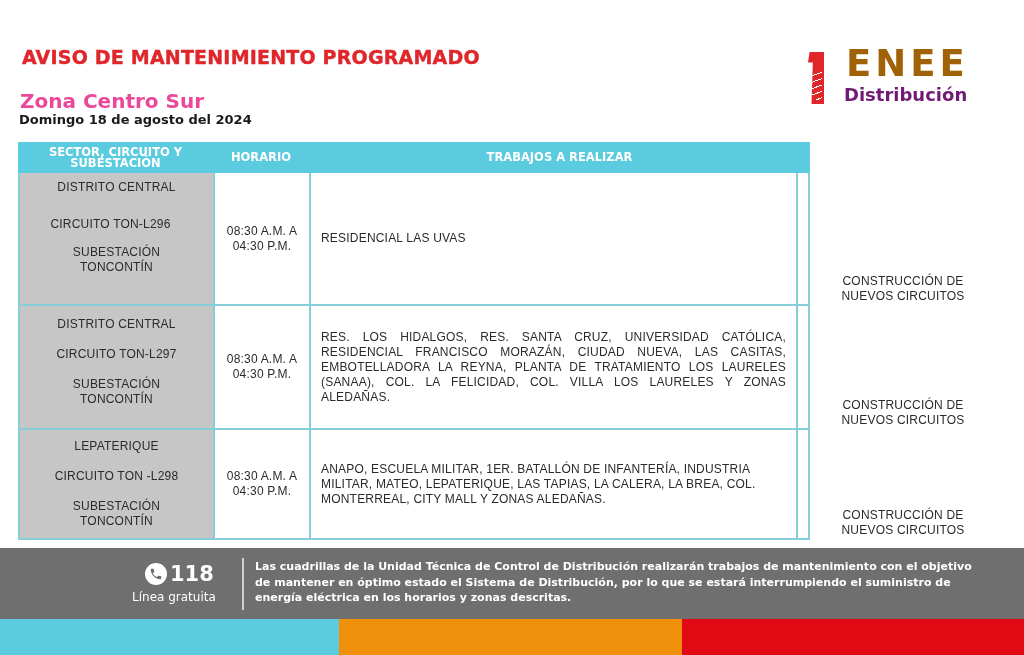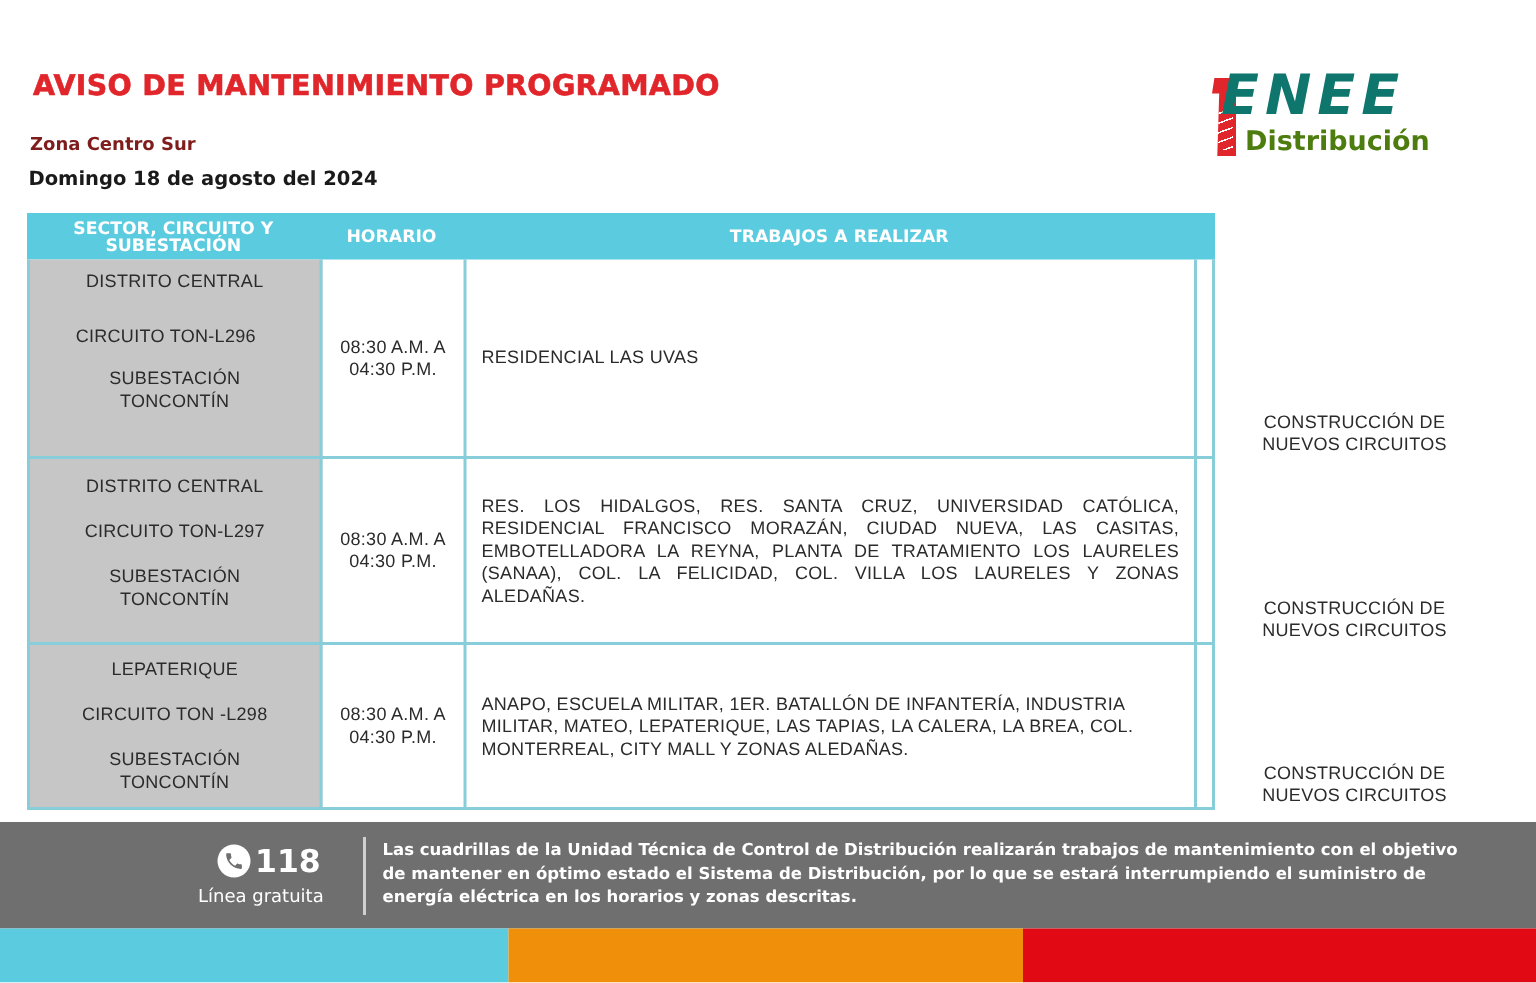--- a/index.html
+++ b/index.html
@@ -7,46 +7,46 @@
   body { position: relative; font-family: "Liberation Sans", sans-serif; color: #2b2b2b; }
 
   .title {
     position: absolute; left: 22px; top: 46px;
     font-family: "DejaVu Sans", sans-serif;
     font-size: 19px; font-weight: bold; color: #e0262b; letter-spacing: 0.2px;
     -webkit-text-stroke: 0.4px #e0262b;
   }
   .zone {
     position: absolute; left: 20px; top: 89px;
-    font-family: "DejaVu Sans", sans-serif; font-weight: bold; font-size: 12px; color: #7f1d1d;
+    font-family: "DejaVu Sans", sans-serif; font-weight: bold; font-size: 20px; color: #ec4899;
   }
   .date {
     position: absolute; left: 19px; top: 112px;
     font-family: "DejaVu Sans", sans-serif; font-weight: bold; font-size: 13px; color: #1a1a1a;
   }
 
   
   .logo { position: absolute; left: 808px; top: 48px; width: 180px; height: 60px; }
   .logo-mark {
     position: absolute; left: 0; top: 4px; width: 16px; height: 52px;
     background: #e0262b;
     clip-path: polygon(10% 0, 100% 0, 100% 100%, 22% 100%, 30% 20%, 0 20%);
   }
   .logo-mark::after {
     content: ""; position: absolute; left: 4px; top: 18px; width: 10px; height: 30px;
     background: repeating-linear-gradient(160deg, transparent 0 5px, #ffffff 5px 6px);
   }
   .logo-enee {
-    position: absolute; left: 6px; top: -6px;
+    position: absolute; left: 38px; top: -6px;
     font-family: "DejaVu Sans", sans-serif; font-weight: bold; font-size: 37px;
-    letter-spacing: 4px; color: #0f766e; font-style: italic;
+    letter-spacing: 4px; color: #a16207;
   }
   .logo-sub {
-    position: absolute; left: 22px; top: 36px;
-    font-family: "DejaVu Sans", sans-serif; font-weight: bold; font-size: 18px; color: #4d7c0f;
+    position: absolute; left: 36px; top: 36px;
+    font-family: "DejaVu Sans", sans-serif; font-weight: bold; font-size: 18px; color: #701a75;
   }
 
   
   .table { position: absolute; left: 18px; top: 142px; width: 792px; }
   .thead {
     display: grid; grid-template-columns: 195px 96px 487px 210px;
     height: 31px; background: #5bcbdf; color: #ffffff;
     font-family: "DejaVu Sans", sans-serif; font-weight: bold; font-size: 11.5px;
   }
   .thead div { display: flex; align-items: center; justify-content: center; text-align: center; line-height: 11px; }

